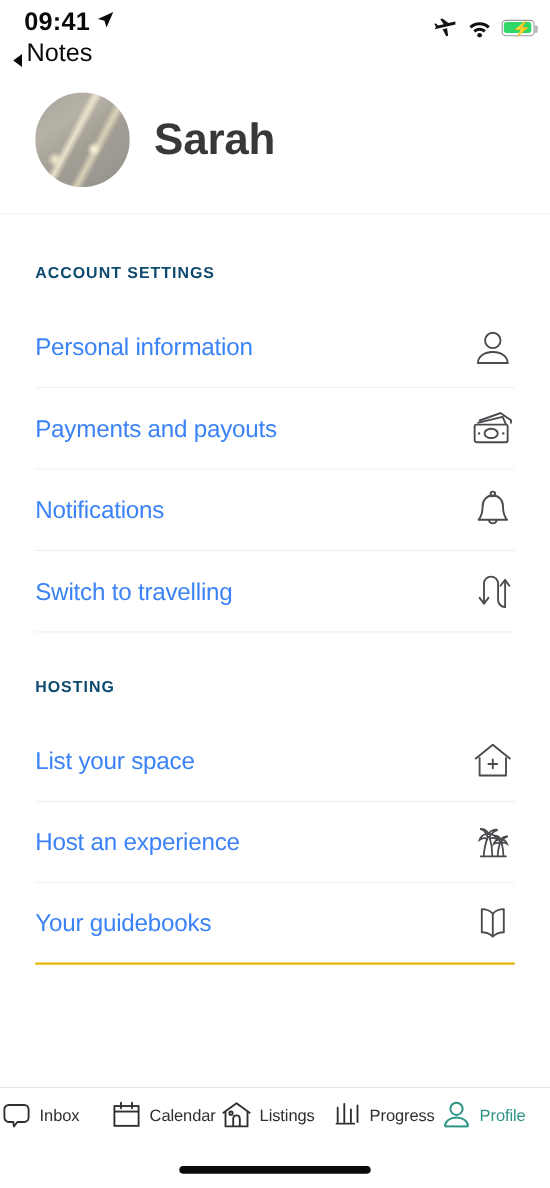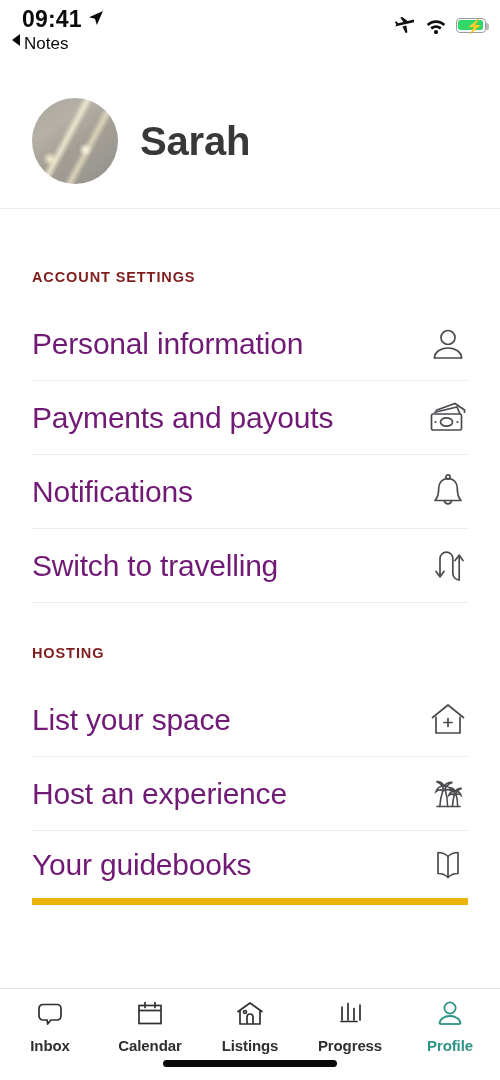--- a/index.html
+++ b/index.html
@@ -3,32 +3,32 @@
 <meta charset="utf-8">
 <style>
   * { margin:0; padding:0; box-sizing:border-box; }
   html, body {
     width:500px; height:1080px;
     background:#ffffff;
     font-family:"Liberation Sans", sans-serif;
     -webkit-font-smoothing:antialiased;
     overflow:hidden;
   }
-  .phone { position:relative; width:500px; height:1080px; background:#fff; display:flex; flex-direction:column;gap:14px; }
+  .phone { position:relative; width:500px; height:1080px; background:#fff; display:flex; flex-direction:column; }
 
   
   .statusbar { position:relative; height:60px; flex:0 0 60px; }
   .sb-time {
     position:absolute; left:22px; top:6px;
     font-size:23px; font-weight:700; color:#0a0a0a; letter-spacing:.2px;
   }
   .sb-loc { position:absolute; left:88px; top:10px; width:16px; height:16px; }
   .sb-back {
     position:absolute; left:12px; top:34px;
-    font-size:17px; color:#0a0a0a; display:flex; align-items:flex-start; gap:4px;
+    font-size:23px; color:#0a0a0a; display:flex; align-items:flex-end; gap:4px;
   }
   .sb-back .tri {
     width:0;height:0;border-top:6px solid transparent;border-bottom:6px solid transparent;
     border-right:8px solid #0a0a0a;
   }
   .sb-right { position:absolute; right:14px; top:16px; display:flex; align-items:center; gap:9px; }
   .batt {
     position:relative; width:30px; height:15px; border:1.6px solid #9b9b9b; border-radius:4px;
     background:#fff; display:flex; align-items:center;
   }
@@ -51,39 +51,39 @@
       linear-gradient(145deg,#a9a69e 0%, #b6b1a6 30%, #a39e94 55%, #9d9a93 75%, #8f8d87 100%);
     flex:0 0 86px;
   }
   .ph-text { margin-left:22px; display:flex; flex-direction:column; gap:2px; }
   .ph-name { font-size:40px; font-weight:700; color:#383838; letter-spacing:-.2px; }
   .ph-link { font-size:21px; color:#37978a; letter-spacing:-.1px; }
 
   
   .list { flex:1 1 auto; overflow:hidden; padding-top:0; }
   .section-title {
-    font-size:14.5px; font-weight:600; letter-spacing:.9px; color:#7f1d1d;
+    font-size:14.5px; font-weight:600; letter-spacing:.9px; color:#0c4a6e;
     padding:46px 32px 22px 32px;
   }
   .section-title.tight { padding-top:42px; }
   .row {
     height:74px; margin:0 32px; display:flex; align-items:center; justify-content:space-between;
     border-bottom:1px solid #eeeef1; background:#fff;
   }
-  .row:last-child { border-bottom:7px solid #eab308; }
-  .row-label { font-size:30px; color:#701a75; letter-spacing:-.2px; }
+  .row:last-child { border-bottom:2px solid #eab308; }
+  .row-label { font-size:22px; color:#3b82f6; letter-spacing:-.2px; }
   .row-icon { width:40px; height:40px; display:flex; align-items:center; justify-content:center; }
   .row-icon svg { display:block; }
 
   
   .tabbar {
     flex:0 0 92px; border-top:1px solid #e4e4e8; background:#fff;
     display:flex; align-items:flex-start; padding-top:8px;
   }
-  .tab { flex:1; display:flex; flex-direction:column; align-items:center; gap:6px;font-weight:bold; }
+  .tab { flex:1; display:flex; flex-direction:row; align-items:center; gap:6px; }
   .tab-label { font-size:15px; color:#2f2f33; letter-spacing:-.1px; }
   .tab.active .tab-label { color:#2e9486; }
   .tab-ico { height:34px; display:flex; align-items:center; justify-content:center; }
   .home-indicator {
     position:absolute; left:50%; transform:translateX(-50%); bottom:13px;
     width:174px; height:7px; border-radius:4px; background:#0a0a0a;
   }
 </style>
 </head>
 <body>

